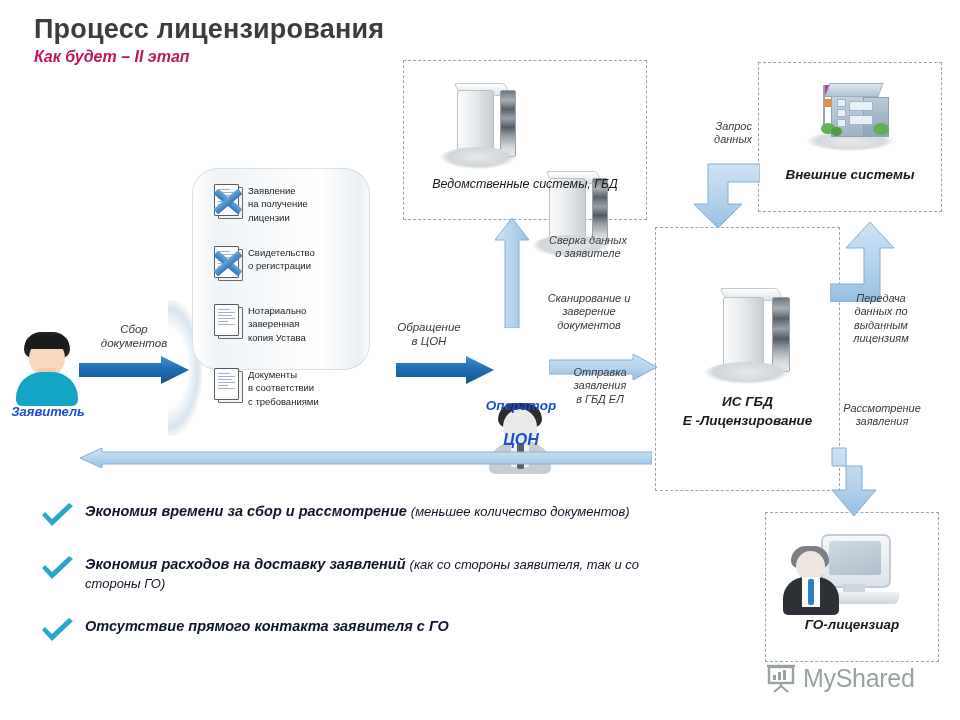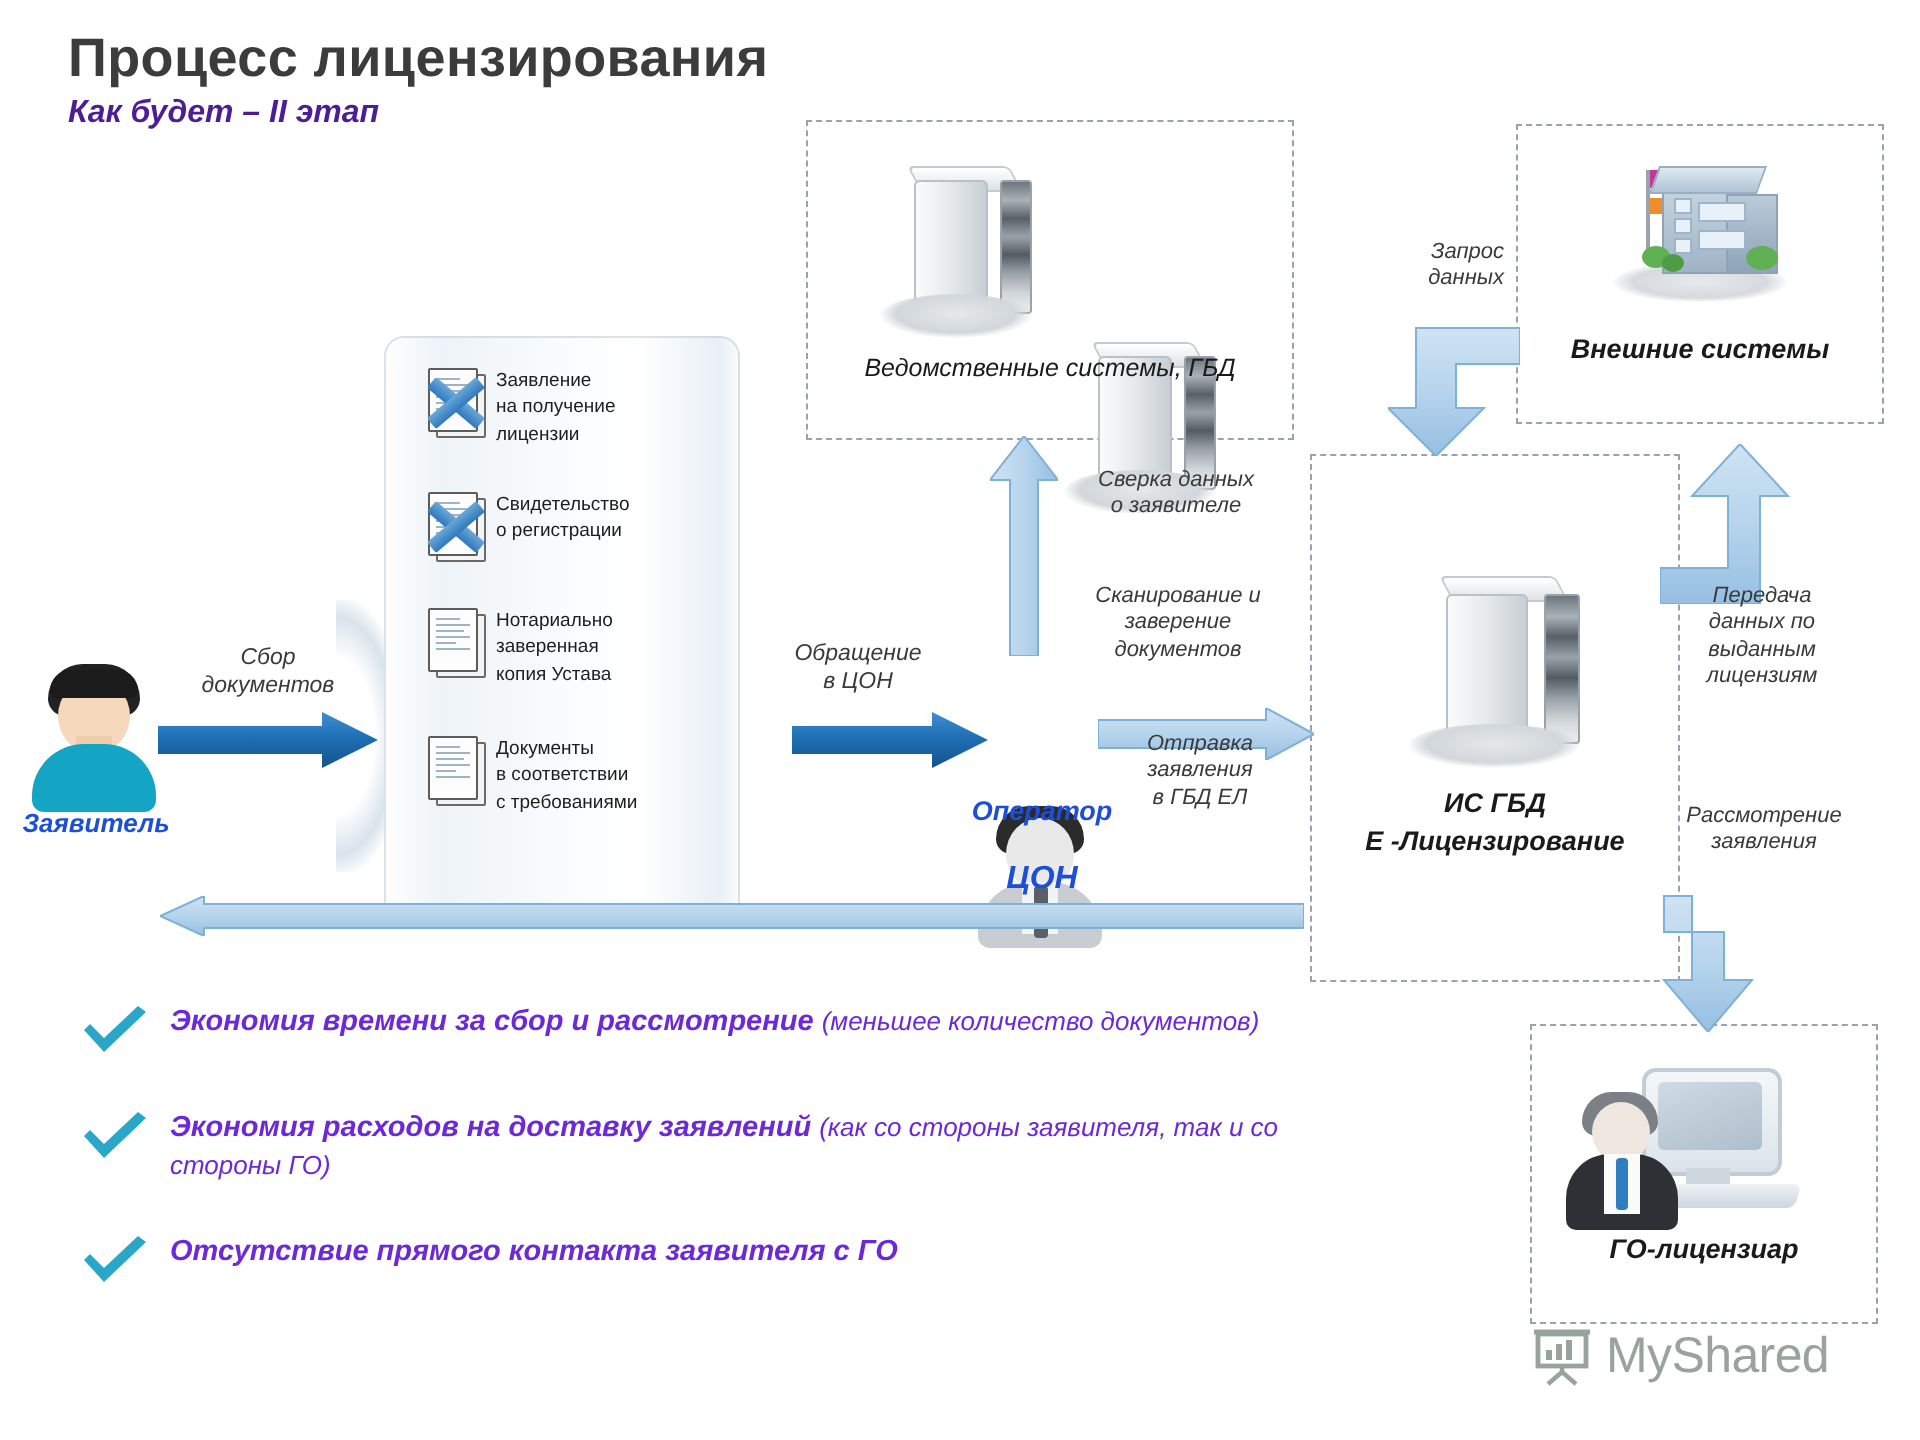--- a/index.html
+++ b/index.html
@@ -13,42 +13,42 @@
   .stage{position:absolute;inset:0;}
   .abs{position:absolute;}
 
   
   #title{
     left:34px;top:14px;width:700px;
     font-size:27px;font-weight:bold;color:#3c3c3c;letter-spacing:.2px;
   }
   #subtitle{
     left:34px;top:48px;width:700px;
-    font-size:16px;font-weight:bold;font-style:italic;color:#4c1d95;
+    font-size:16px;font-weight:bold;font-style:italic;color:#be185d;
   }
 
   
   .dashbox{
     border:1px dashed #9aa3ad;background:transparent;
   }
   .boxcaption{
     position:absolute;left:0;right:0;text-align:center;
     font-style:italic;color:#1a1a1a;
   }
 
   
   .lbl{
     font-style:italic;color:#3a3a3a;text-align:center;line-height:1.22;
   }
   .lbl-b{font-weight:bold;font-style:italic;color:#1d4ed8;text-align:center;line-height:1.2;}
 
   
   #docpanel{
-    left:192px;top:168px;width:178px;height:296px;
-    border-radius:10px;
+    left:192px;top:168px;width:178px;height:202px;
+    border-radius:26px;
     background:linear-gradient(90deg,#ffffff 0%,#eef3f7 16%,#f7fafc 42%,#ffffff 72%,#e9eff5 94%,#fbfcfd 100%);
     box-shadow:0 0 0 1px rgba(190,203,214,.55) inset;
   }
   
   #docpinch{
     left:168px;top:300px;width:34px;height:136px;
     background:radial-gradient(ellipse at 0% 50%, rgba(255,255,255,0) 40%, rgba(214,226,236,.95) 62%, rgba(255,255,255,0) 75%);
   }
   .docrow{position:absolute;display:flex;align-items:flex-start;gap:7px;}
   .doctext{font-size:9.5px;line-height:1.42;color:#1d1d1d;white-space:pre-line;}
@@ -148,21 +148,21 @@
   #building .b2{left:66px;top:46px;width:16px;height:12px;}
   #building .b3{left:24px;top:50px;width:11px;height:9px;background:#4f9c46;}
 
   
   .arrow svg{display:block;}
 
   
   .bullet{position:absolute;}
   .bullet .txt{
     position:absolute;left:45px;top:0;width:560px;
-    font-size:14.5px;font-style:italic;font-weight:bold;color:#6d28d9;line-height:1.3;
+    font-size:14.5px;font-style:italic;font-weight:bold;color:#0f172a;line-height:1.3;
   }
   .bullet .txt .light{font-weight:normal;font-size:13px;}
 
   
   #watermark{left:766px;top:663px;display:flex;align-items:center;gap:7px;opacity:.62;}
   #watermark .wm-text{font-size:25px;color:#5a6b63;letter-spacing:-.3px;}
 </style>
 </head>
 <body>
 

